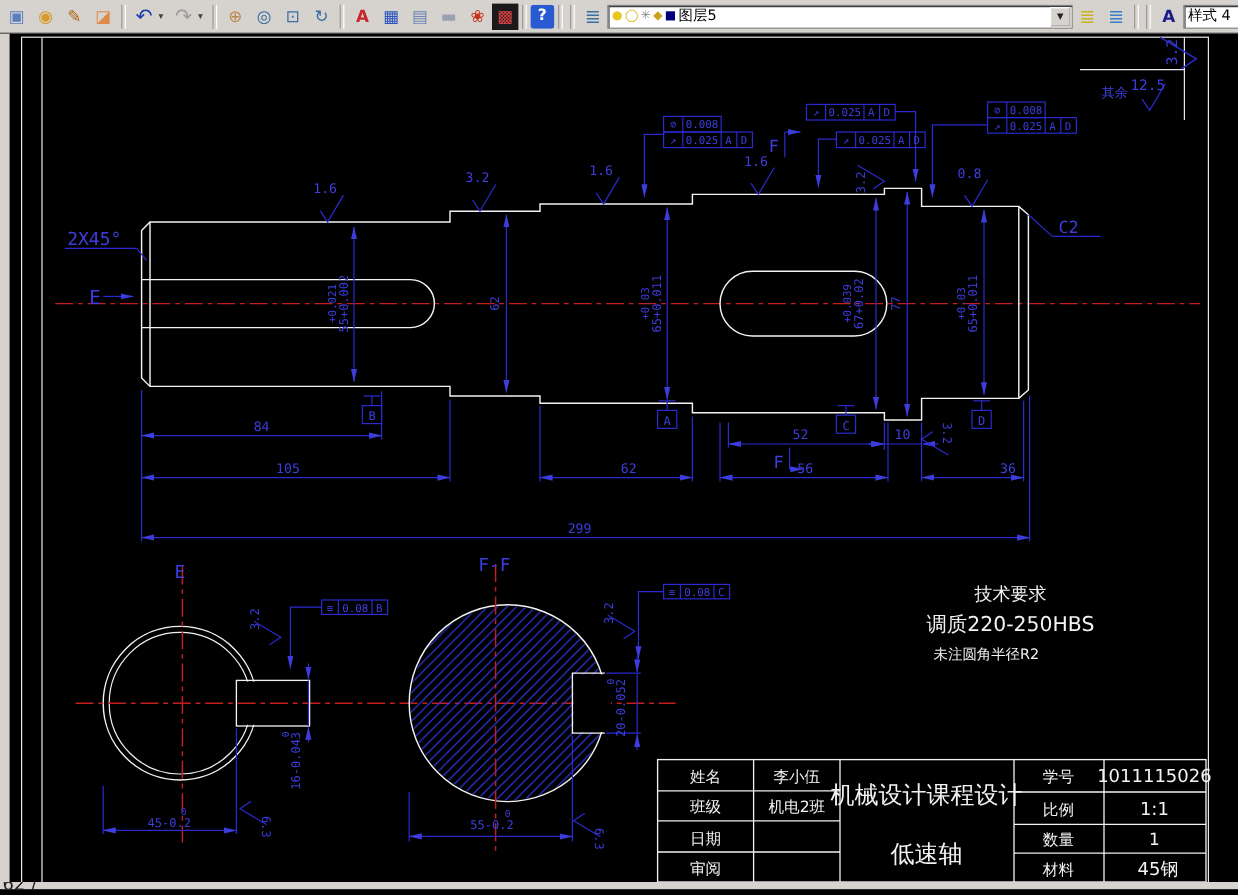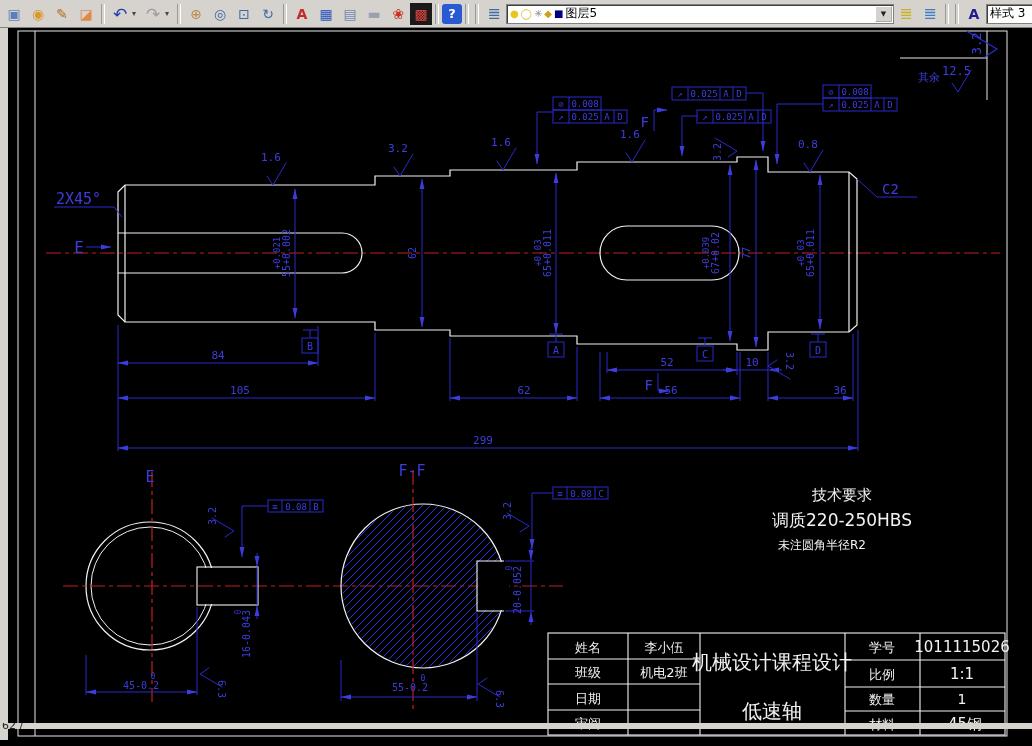--- a/index.html
+++ b/index.html
@@ -17,22 +17,22 @@
   .combo{height:20px;background:#fff;border:1px solid #808080;box-shadow:inset 1px 1px 0 #404040;
          display:inline-flex;align-items:center;font-size:12px;color:#000;flex:0 0 auto;
          padding-left:3px;position:relative;box-sizing:border-box;}
   .combo .arrowbtn{position:absolute;right:1px;top:1px;bottom:1px;width:15px;background:#d6d3ce;
          border:1px outset #fff;display:flex;align-items:center;justify-content:center;
          font-size:7px;color:#222;}
   .mini{font-size:10px;margin-right:2px;}
   
   #canvas{position:absolute;top:28px;left:0;width:1032px;height:712px;background:#000;}
   
-  #statusbar{position:absolute;left:0;bottom:17px;width:1032px;height:6px;background:#d6d3ce;
-             font-size:11px;line-height:5px;color:#222;overflow:hidden;padding-left:2px;
+  #statusbar{position:absolute;left:0;bottom:5px;width:1032px;height:6px;background:#d6d3ce;
+             font-size:15px;line-height:5px;color:#222;overflow:hidden;padding-left:2px;
              box-sizing:border-box;}
   
   text{font-family:"DejaVu Sans Mono","DejaVu Sans",monospace;}
   .tb{fill:#3d3dde;}
   .tw{fill:#f2f2f2;font-family:"DejaVu Sans",sans-serif;}
 </style>
 </head>
 <body>
 
 <div id="app">
@@ -72,21 +72,21 @@
       <span class="mini" style="color:#000080">■</span>
       <span>图层5</span>
       <span class="arrowbtn">▼</span>
     </span>
     <span class="tbtn" style="color:#c8b21e;font-size:16px">≣</span>
     <span class="tbtn" style="color:#3a7ec5;font-size:16px">≣</span>
     <span class="sep"></span>
       <span class="sep"></span>
     <span class="tbtn" style="color:#1c1c8e;font-weight:bold">A</span>
     <span class="combo" style="width:130px">
-      <span>样式 3</span>
+      <span>样式 4</span>
 
     </span>
 
   </div>
 
   <div id="canvas">
   <svg width="1032" height="712" viewBox="0 28 1032 712" xmlns="http://www.w3.org/2000/svg">
     <defs>
       <marker id="ma" viewBox="0 0 10 6" refX="9.5" refY="3" markerWidth="11" markerHeight="7" orient="auto-start-reverse">
             <path d="M0,0.7 L10,3 L0,5.3 Z" fill="#3d3dde"></path>

